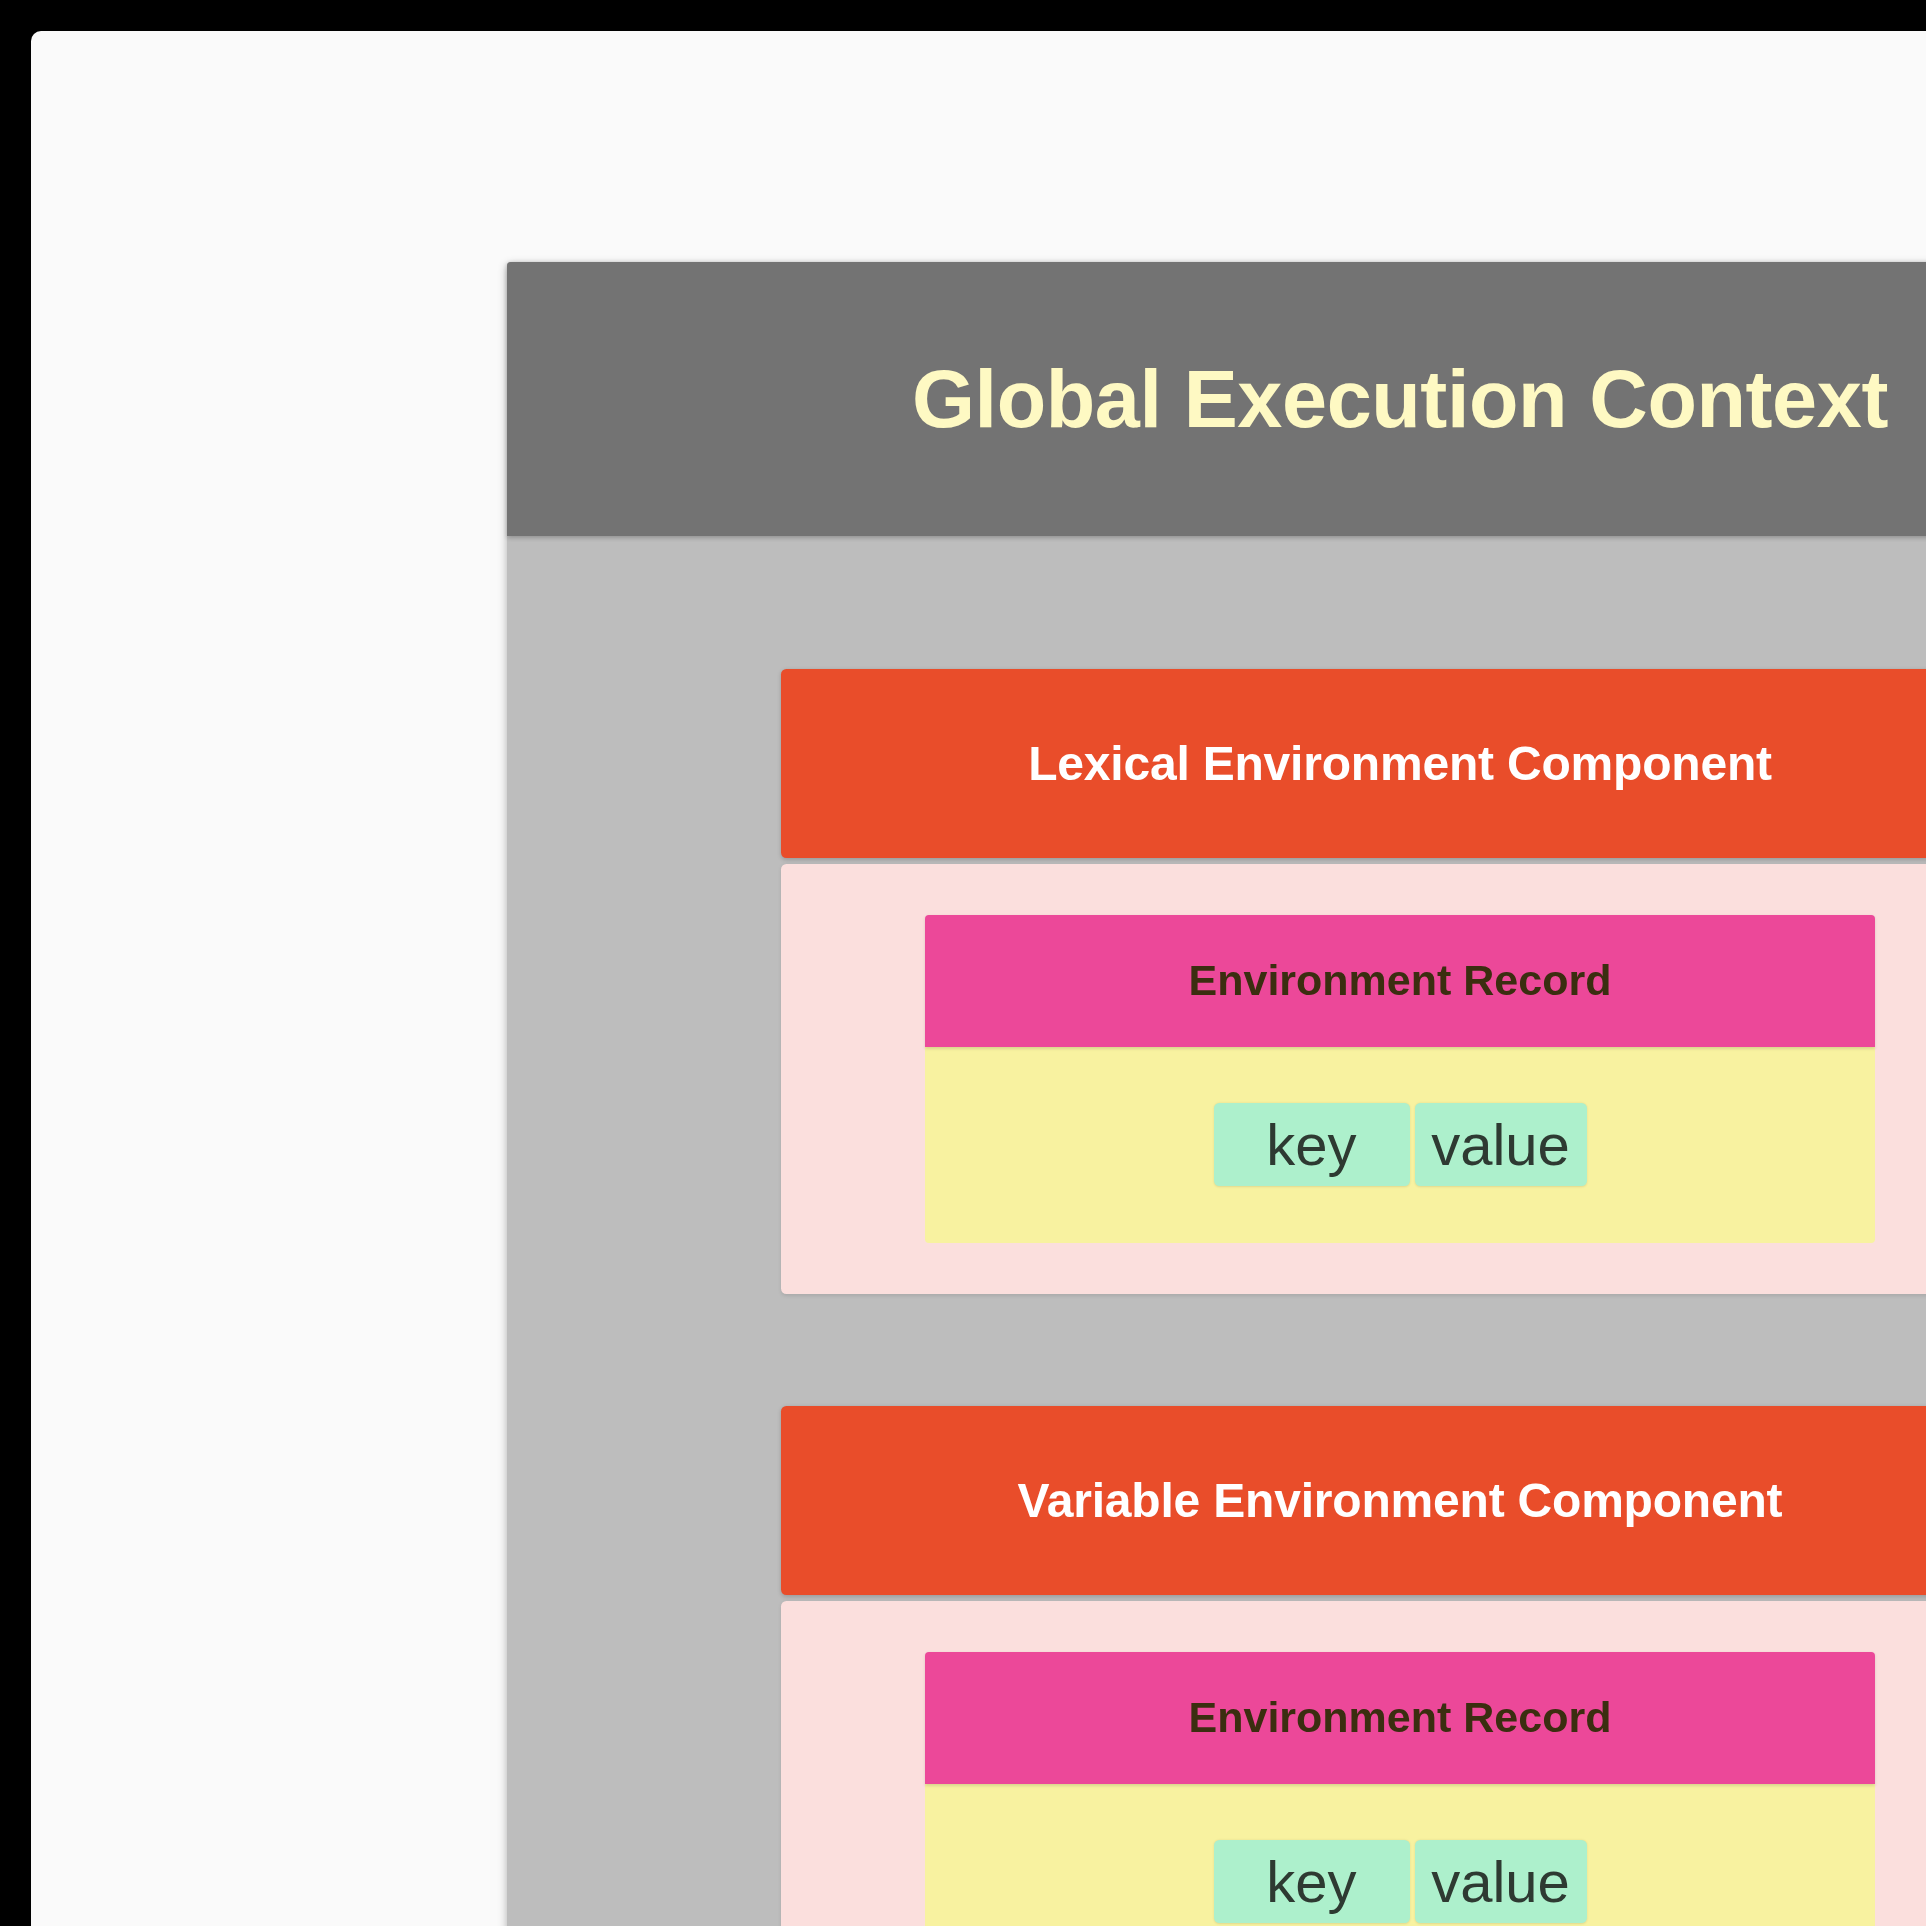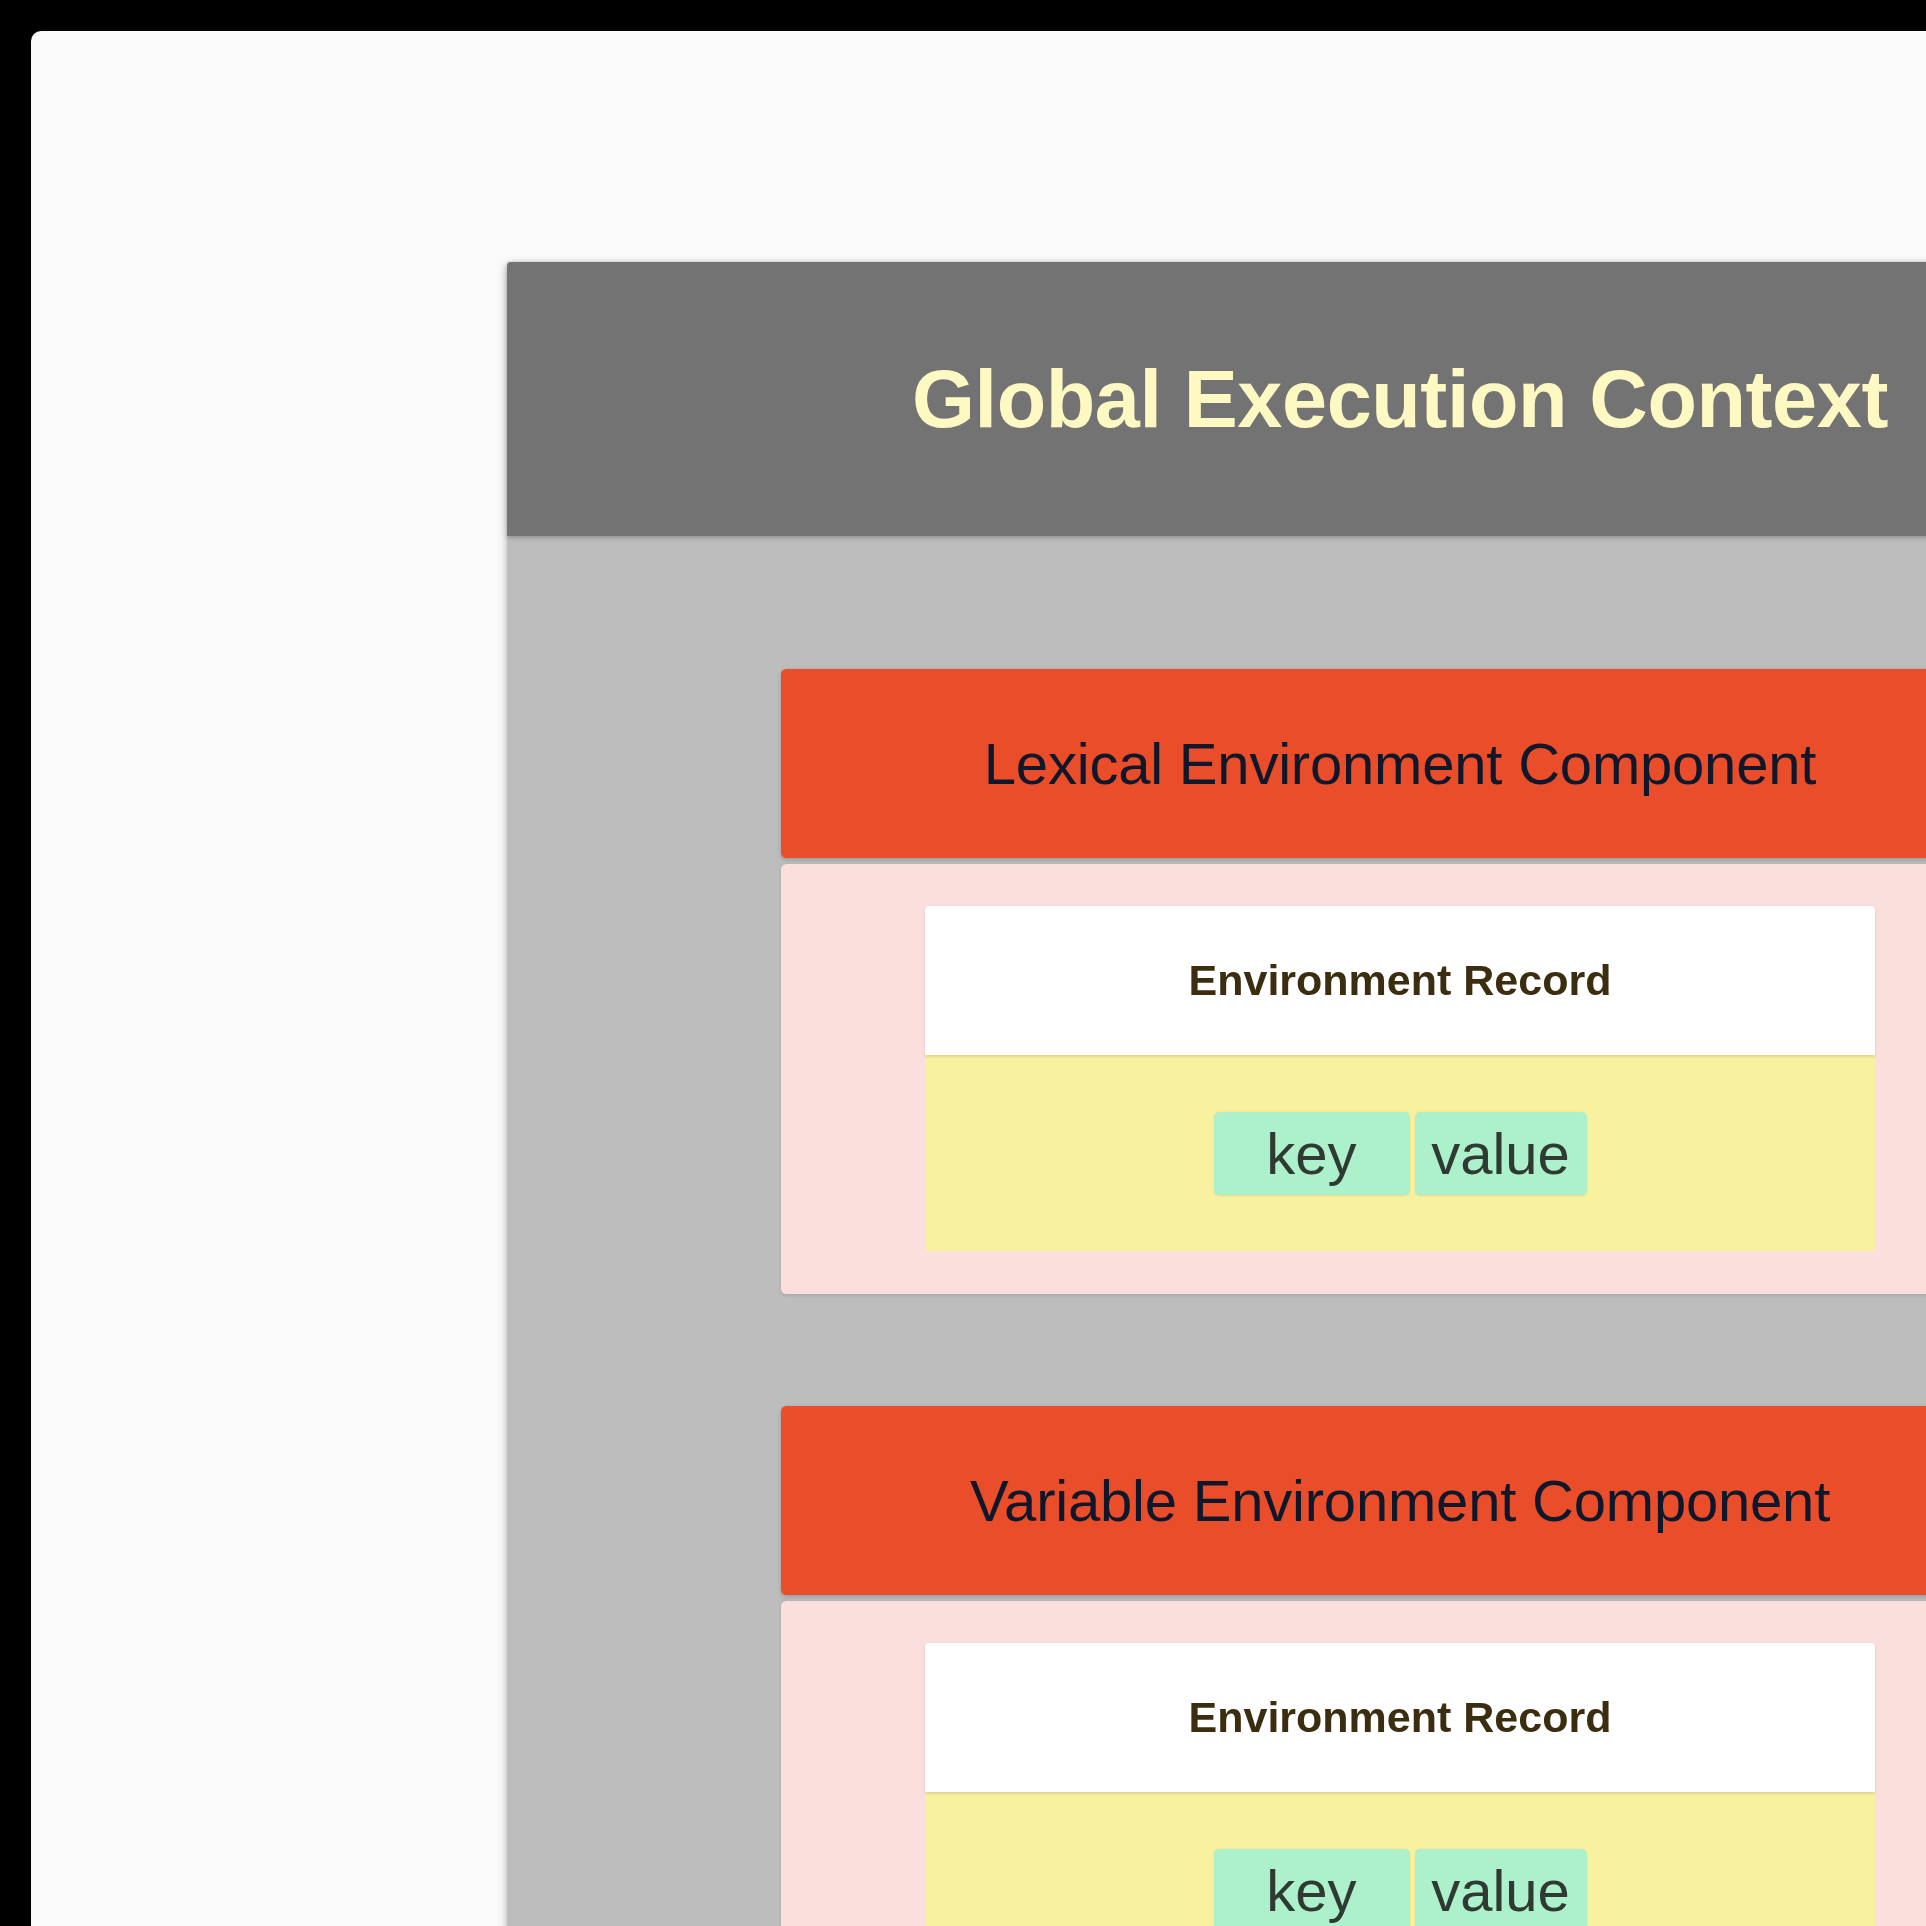--- a/index.html
+++ b/index.html
@@ -67,42 +67,42 @@
     border-radius: 5.4px;
     display: flex;
     align-items: center;
     justify-content: center;
     box-shadow: 0 1.9px 4.6px rgba(0,0,0,0.18);
     position: relative;
     z-index: 1;
   }
   .sec-header-label {
     margin: 0;
-    font-size: 58px;
-    font-weight: normal;
-    color: #0f172a;
+    font-size: 48px;
+    font-weight: bold;
+    color: #ffffff;
     letter-spacing: -0.2px;
   }
   .sec-body {
     margin-top: 5.8px;
     background: #fbdfdd;
     border-radius: 5.4px;
     height: 430px;
     display: flex;
     align-items: center;
     justify-content: center;
     box-shadow: 0 1.5px 3.9px rgba(0,0,0,0.10);
   }
 
   .record {
     width: 950px;
   }
   .record-header {
-    height: 149px;
-    background: #ffffff;
+    height: 132px;
+    background: #ec4899;
     border-radius: 3.9px 3.9px 0 0;
     display: flex;
     align-items: center;
     justify-content: center;
     box-shadow: 0 1.2px 3.1px rgba(0,0,0,0.12);
     position: relative;
     z-index: 1;
   }
   .record-title {
     margin: 0;

